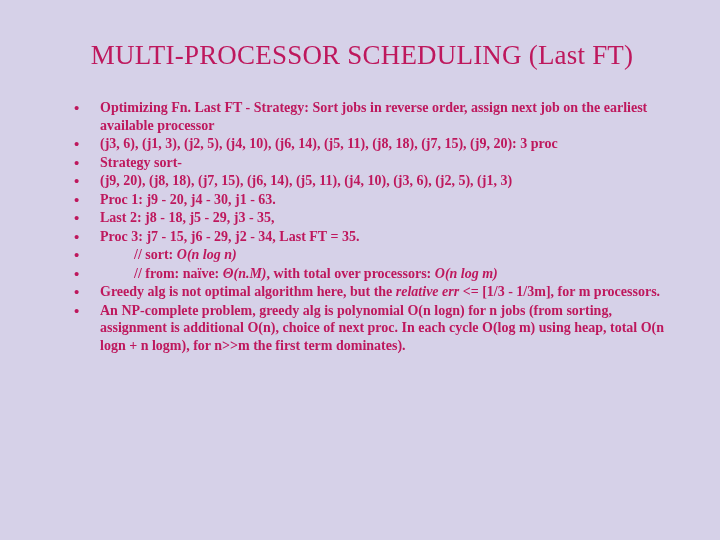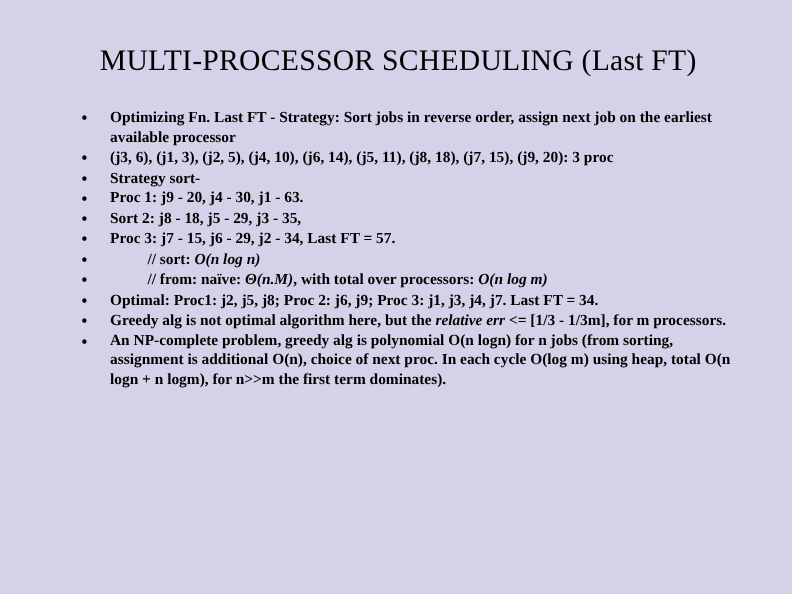--- a/index.html
+++ b/index.html
@@ -8,21 +8,21 @@
   width: 720px;
   height: 540px;
   background: #d6d1e8;
   font-family: "Times New Roman", Times, serif;
 }
 .slide {
   box-sizing: border-box;
   width: 720px;
   height: 540px;
   padding: 40px 44px 30px 48px;
-  color: #000000;
+  color: #be185d;
 }
 .title {
   font-size: 27px;
   font-weight: 400;
   text-align: center;
   margin: 0 0 28px 0;
   letter-spacing: 0.2px;
 }
 ul.bullets {
   list-style: none;
@@ -54,32 +54,32 @@
 </style>
 </head>
 <body>
 
 <div class="slide">
   <h1 class="title">MULTI-PROCESSOR SCHEDULING (Last FT)</h1>
   <ul class="bullets">
     <li>Optimizing Fn. Last FT - Strategy: Sort jobs in reverse order, assign next job on the earliest available processor</li>
     <li>(j3, 6), (j1, 3), (j2, 5), (j4, 10), (j6, 14), (j5, 11), (j8, 18), (j7, 15), (j9, 20): 3 proc</li>
     <li>Strategy sort-</li>
+    <li>(j9, 20), (j8, 18), (j7, 15), (j6, 14), (j5, 11), (j4, 10), (j3, 6), (j2, 5), (j1, 3)</li>
     <li>Proc 1:  j9 - 20, j4 - 30, j1 - 63.</li>
-    <li>Sort 2:  j8 - 18, j5 - 29, j3 - 35,</li>
-    <li>Proc 3:  j7 - 15, j6 - 29, j2 - 34,     Last FT = 57.</li>
+    <li>Last 2:  j8 - 18, j5 - 29, j3 - 35,</li>
+    <li>Proc 3:  j7 - 15, j6 - 29, j2 - 34,     Last FT = 35.</li>
     <li>
       <span class="indent">
         <span>// sort: </span><span class="ital">O(n log n)</span>
       </span>
     </li>
     <li>
       <span class="indent">
         <span>// from: naïve: </span><span class="ital">Θ(n.M)</span><span>, with total over processors: </span><span class="ital">O(n log m)</span>
       </span>
     </li>
-    <li>Optimal: Proc1: j2, j5, j8; Proc 2: j6, j9; Proc 3: j1, j3, j4, j7.  Last FT = 34.</li>
     <li>
       <span>Greedy alg is not optimal algorithm here, but the </span><span class="bital">relative err</span><span> &lt;= [1/3 - 1/3m], for m processors.</span>
     </li>
     <li>An NP-complete problem, greedy alg is polynomial O(n logn) for n jobs (from sorting, assignment is additional O(n), choice of next proc. In each cycle O(log m) using heap, total O(n logn + n logm), for n&gt;&gt;m the first term dominates).</li>
   </ul>
 </div>
 
 </body></html>

